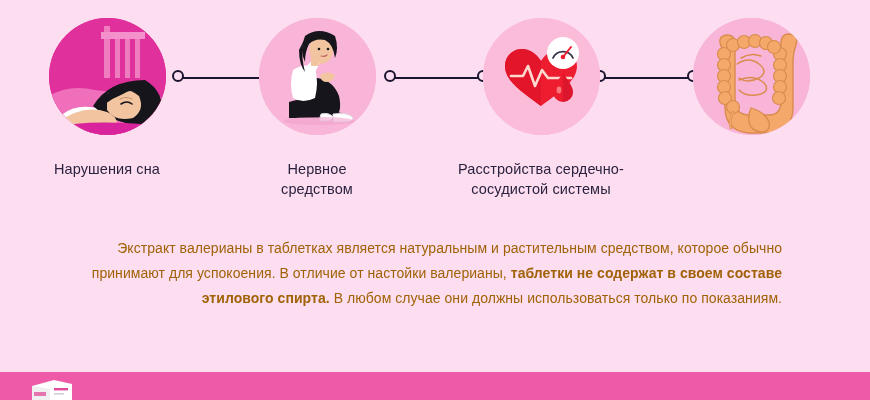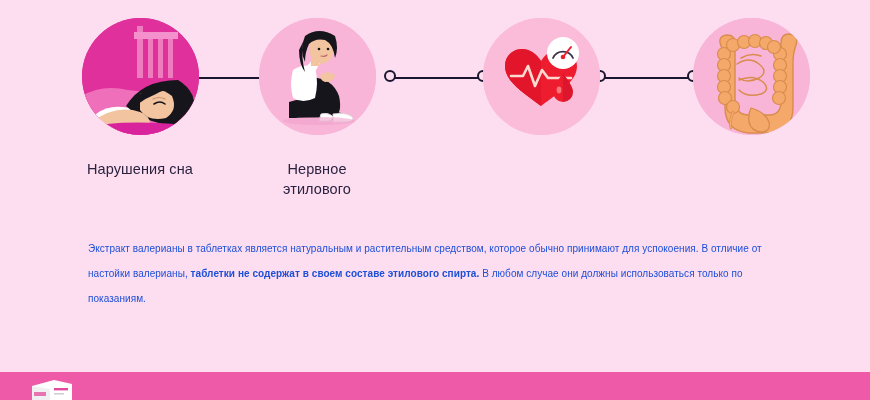--- a/index.html
+++ b/index.html
@@ -46,21 +46,21 @@
   }
   .step-label {
     margin-top: 24px;
     font-size: 14.5px;
     line-height: 20px;
     color: #2b2240;
     letter-spacing: .1px;
   }
 
   
-  .step-1 { left: 35px; }
+  .step-1 { left: 2px; }
   .step-2 { left: 212px; }
   .step-3 { left: 436px; }
   .step-4 { left: 646px; }
 
   .step-3 .step-label { white-space: nowrap; }
 
   
   .connector {
     position: absolute;
     top: 70px;
@@ -97,24 +97,24 @@
   .circ-gut    { background: #f8b5d8; }
 
   .art { position: absolute; inset: 0; }
 
   
   .paragraph {
     position: absolute;
     left: 88px;
     top: 236px;
     width: 694px;
-    text-align: left;
-    font-size: 10px;
+    text-align: right;
+    font-size: 14px;
     line-height: 25px;
-    color: #1d4ed8;
+    color: #a16207;
     letter-spacing: .05px;
   }
   .paragraph b { font-weight: 700; }
 
   
   .banner {
     position: absolute;
     left: 0;
     top: 372px;
     width: 870px;
@@ -228,21 +228,21 @@
           <circle cx="60" cy="31" r="1.3" fill="#17151c"></circle>
           <circle cx="69" cy="31" r="1.3" fill="#17151c"></circle>
 
           <path d="M62 38 q4 1 6 -1" stroke="#c36a6a" stroke-width="1.2" fill="none" stroke-linecap="round"></path>
 
           <ellipse cx="60" cy="103" rx="36" ry="4" fill="#f0a1cc" opacity=".6"></ellipse>
         </svg>
       </div>
       <div class="step-label">
         <span>Нервное</span><br>
-        <span>этилового</span>
+        <span>средством</span>
       </div>
     </div>
 
     <div class="step step-3">
       <div class="step-circle circ-heart">
         <svg class="art" viewBox="0 0 117 117" xmlns="http://www.w3.org/2000/svg">
           <rect x="0" y="0" width="117" height="117" fill="#fbbcda"></rect>
 
           <path d="M58 88 C36 72 22 62 22 48 C22 38 30 31 39 31 C46 31 53 35 58 43 C63 35 70 31 77 31 C86 31 94 38 94 48 C94 62 80 72 58 88 Z" fill="#ed1c2e"></path>
           <path d="M58 88 C36 72 22 62 22 48 C22 38 30 31 39 31 C46 31 53 35 58 43 L58 88 Z" fill="#e2152a"></path>
@@ -251,20 +251,24 @@
 
           <circle cx="80" cy="35" r="16" fill="#ffffff"></circle>
           <path d="M70 40 a11 11 0 0 1 20 0" stroke="#3a3348" stroke-width="1.8" fill="none" stroke-linecap="round"></path>
           <path d="M80 39 L88 29" stroke="#ed1c2e" stroke-width="2" stroke-linecap="round"></path>
           <circle cx="80" cy="39" r="2.3" fill="#ed1c2e"></circle>
 
           <path d="M80 55 C86 64 90 69 90 74 a10 10 0 0 1 -20 0 C70 69 74 64 80 55 Z" fill="#ed1c2e"></path>
           <path d="M80 55 C86 64 90 69 90 74 a10 10 0 0 1 -10 10 Z" fill="#c8102a" opacity=".45"></path>
           <ellipse cx="76" cy="72" rx="2.4" ry="3.4" fill="#ff8f8f" opacity=".8"></ellipse>
         </svg>
+      </div>
+      <div class="step-label">
+        <span>Расстройства сердечно-</span><br>
+        <span>сосудистой системы</span>
       </div>
     </div>
 
     <div class="step step-4">
       <div class="step-circle circ-gut">
         <svg class="art" viewBox="0 0 117 117" xmlns="http://www.w3.org/2000/svg">
           <rect x="0" y="0" width="117" height="117" fill="#f8b5d8"></rect>
           <g fill="#f4a96a" stroke="#d98c4d" stroke-width="1.4" stroke-linejoin="round">
 
             <path d="M28 28 q-4 -10 6 -11 q8 0 8 8 l0 56 q0 16 14 16 l20 0 q12 0 12 -14 l0 -58 q0 -9 8 -9 q10 1 7 11

